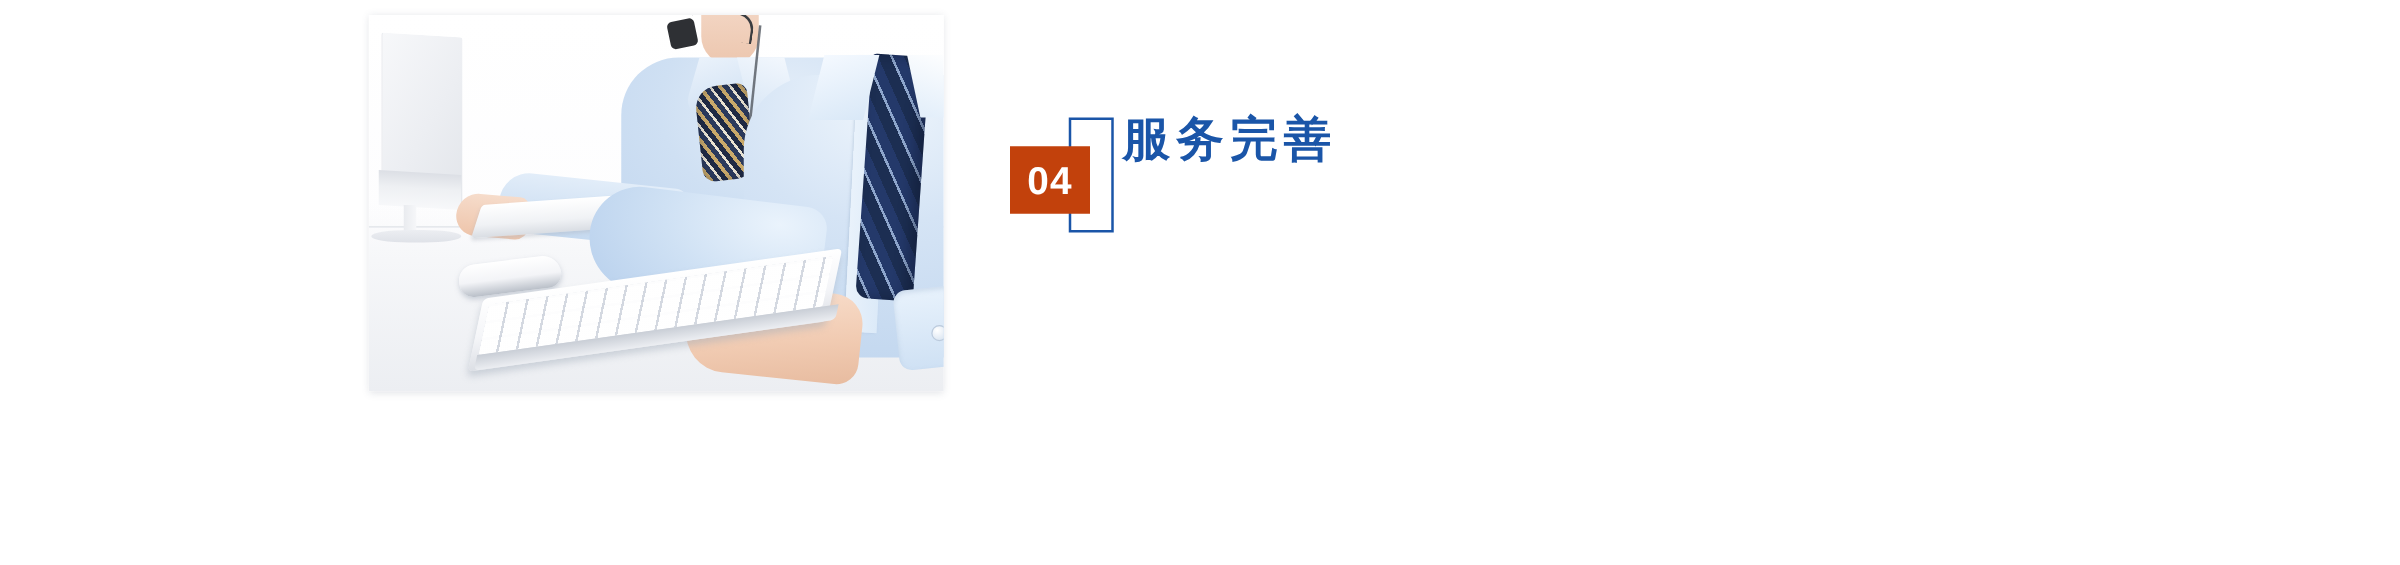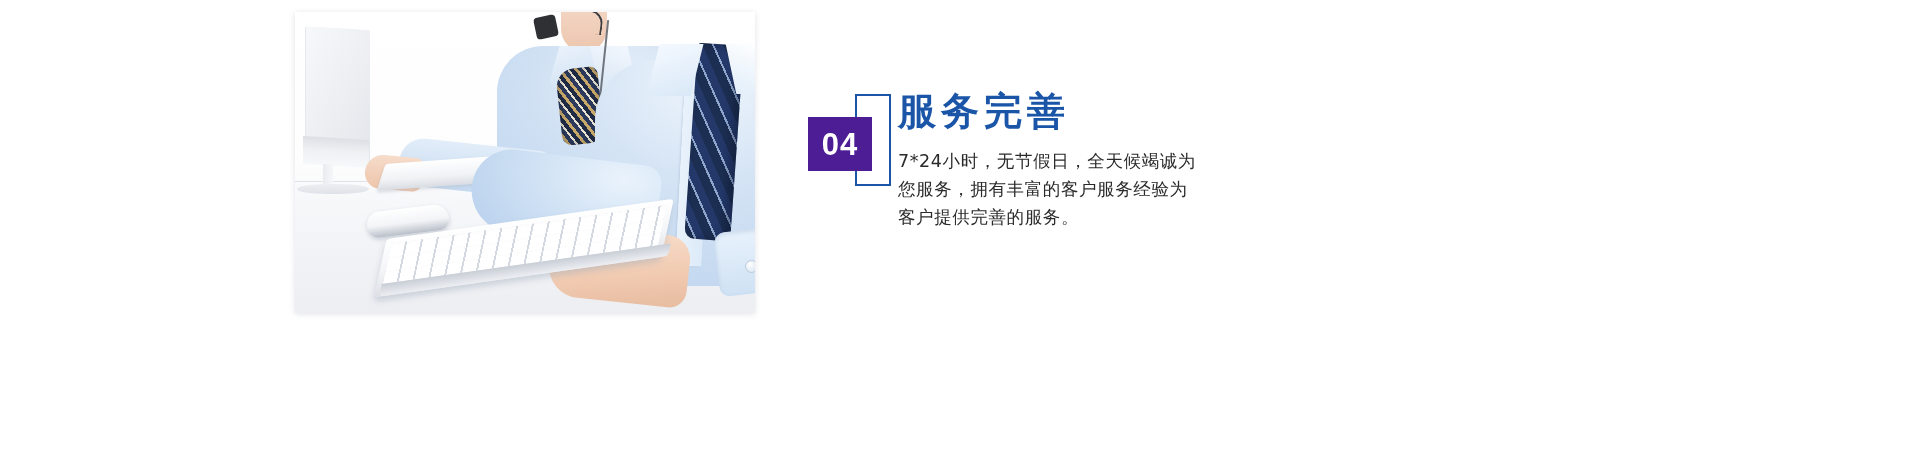--- a/index.html
+++ b/index.html
@@ -369,21 +369,21 @@
     border: 2px solid #1a55a8;
     box-sizing: border-box;
     background: transparent;
   }
   .badge-square {
     position: absolute;
     left: 0;
     top: 23px;
     width: 64px;
     height: 54px;
-    background: #4c1d95;
+    background: #c2410c;
     display: flex;
     align-items: center;
     justify-content: center;
   }
   .badge-num {
     color: #ffffff;
     font-size: 31px;
     font-weight: 700;
     letter-spacing: 1px;
     line-height: 1;
@@ -476,22 +476,17 @@
     <div class="badge">
       <div class="badge-outline"></div>
       <div class="badge-square">
         <span class="badge-num">04</span>
       </div>
     </div>
 
     <div class="text-col">
       <h2 class="heading">服务完善</h2>
 
-      <p class="body-text">
-        <span class="body-line">7*24小时，无节假日，全天候竭诚为</span>
-        <span class="body-line">您服务，拥有丰富的客户服务经验为</span>
-        <span class="body-line">客户提供完善的服务。</span>
-      </p>
     </div>
 
   </div>
 
 </div>
 
 </body></html>

